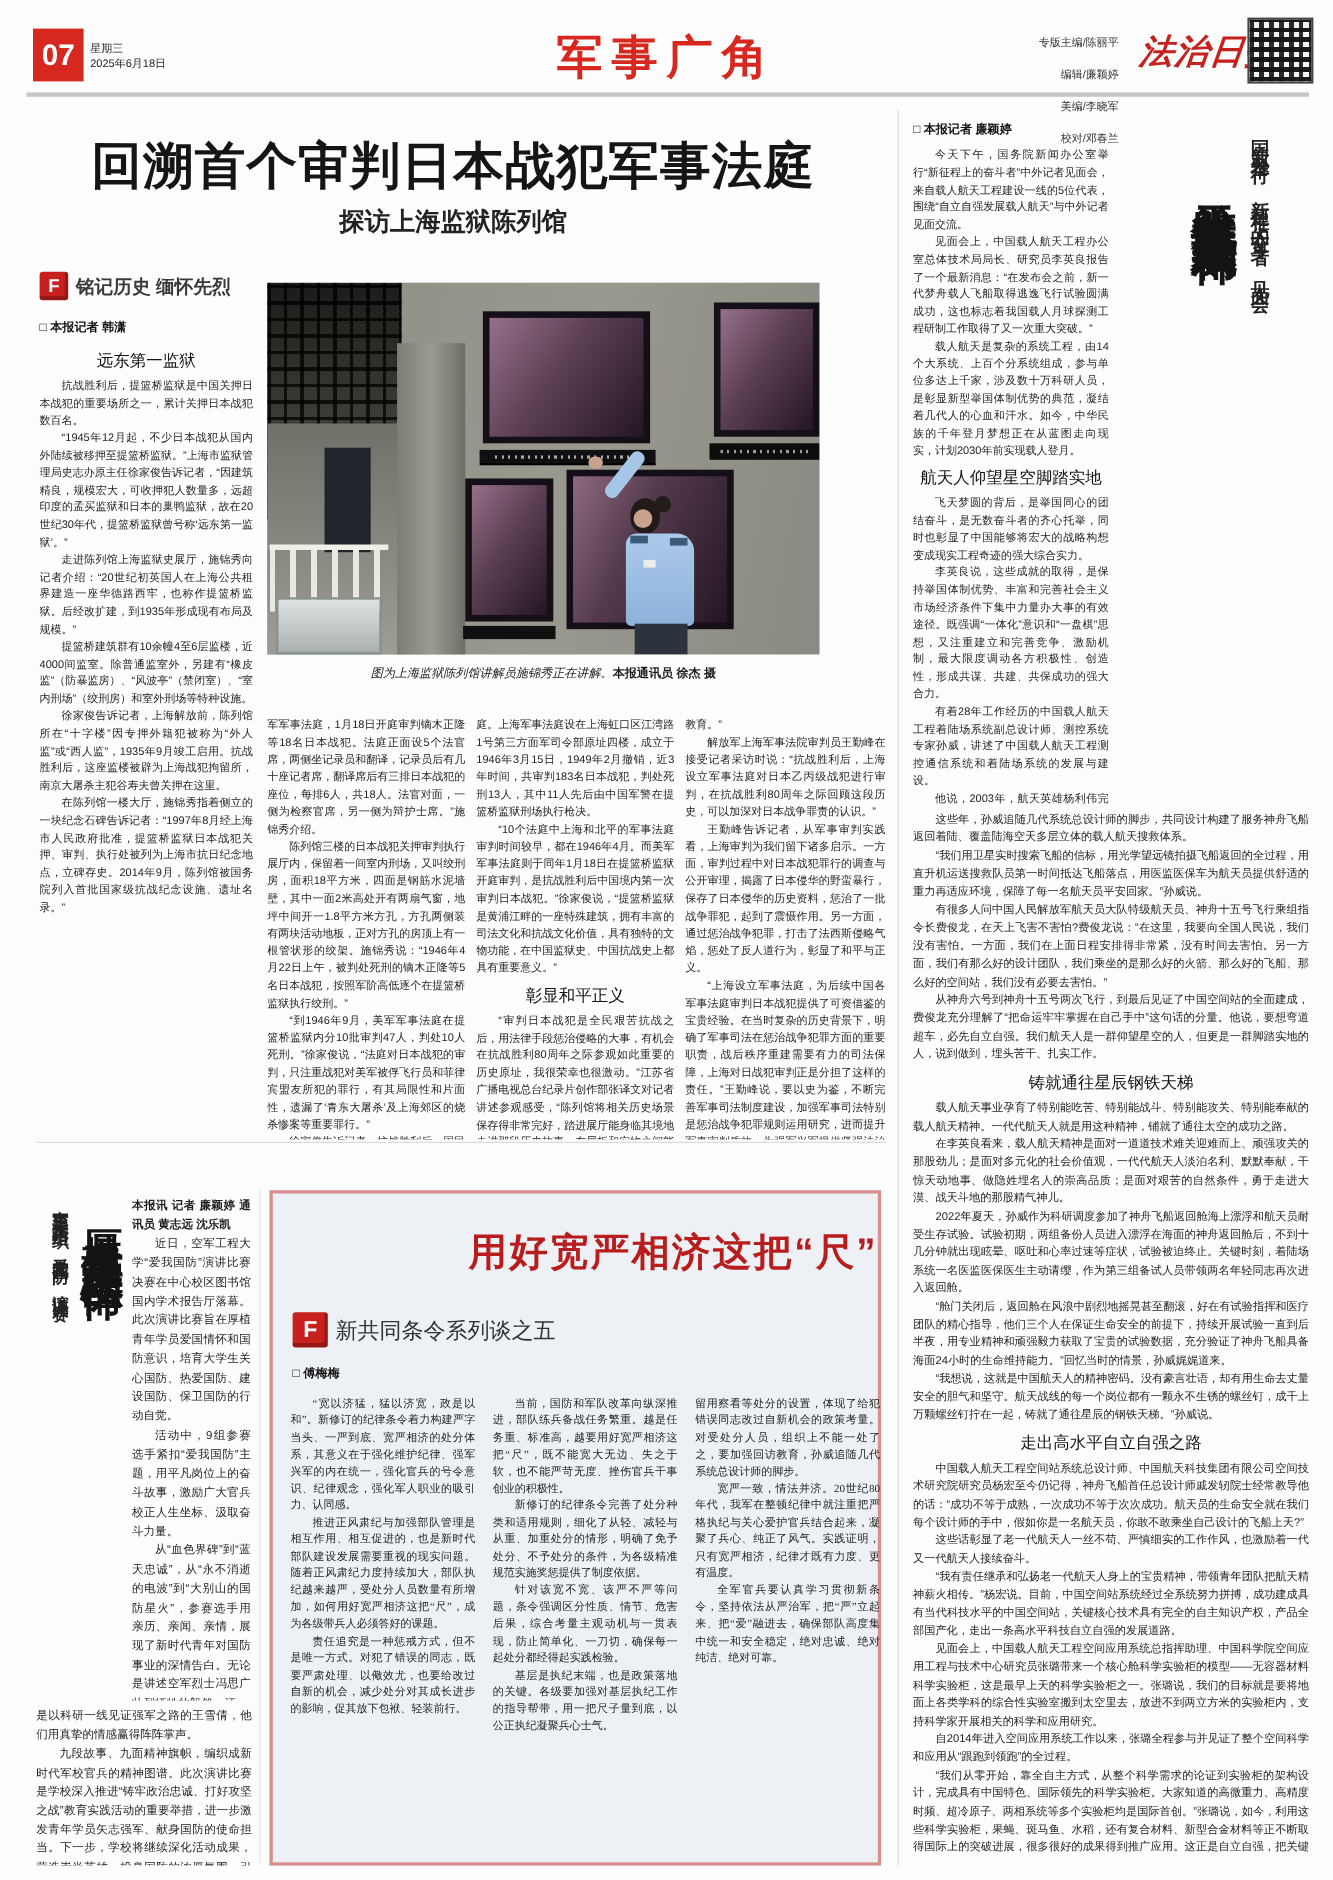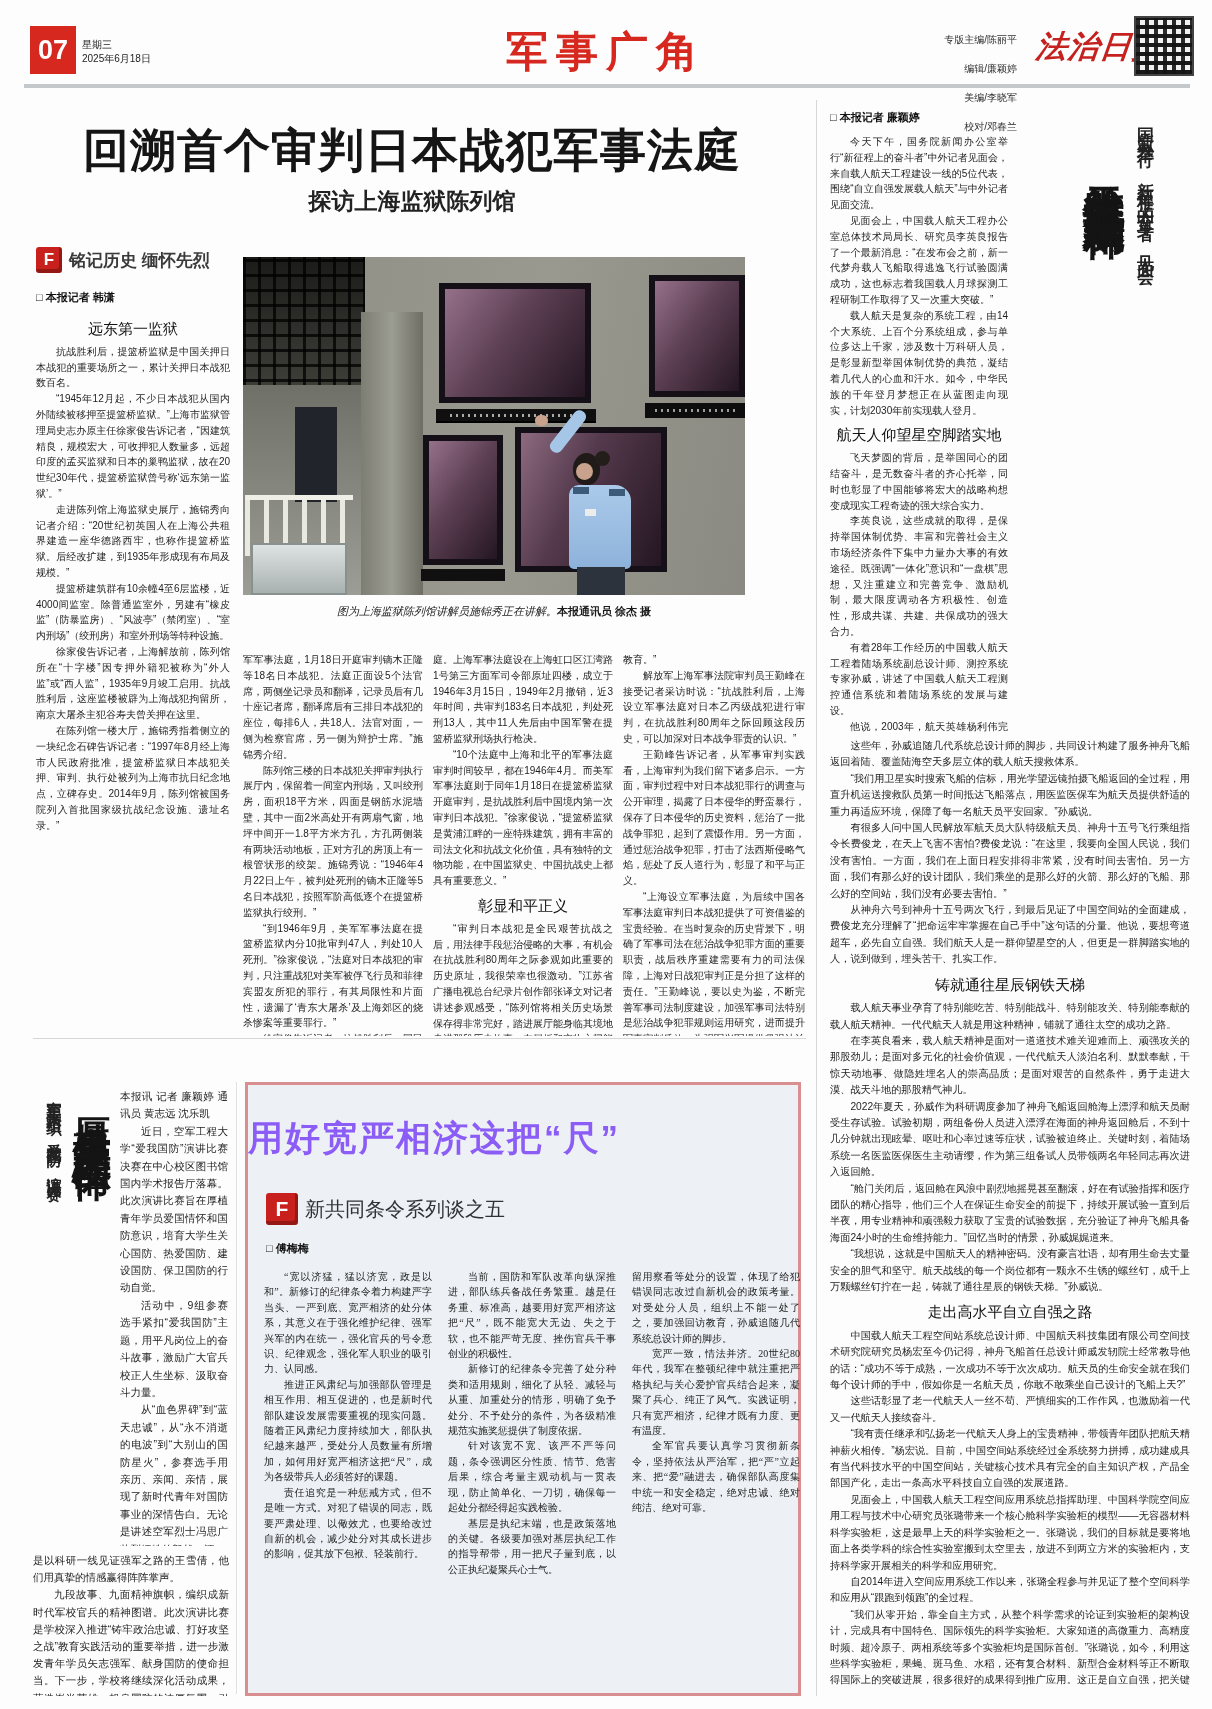--- a/index.html
+++ b/index.html
@@ -201,34 +201,34 @@
         <p>见面会上，中国载人航天工程空间应用系统总指挥助理、中国科学院空间应用工程与技术中心研究员张璐带来一个核心舱科学实验柜的模型——无容器材料科学实验柜，这是最早上天的科学实验柜之一。张璐说，我们的目标就是要将地面上各类学科的综合性实验室搬到太空里去，放进不到两立方米的实验柜内，支持科学家开展相关的科学和应用研究。</p>
         <p>自2014年进入空间应用系统工作以来，张璐全程参与并见证了整个空间科学和应用从“跟跑到领跑”的全过程。</p>
         <p>“我们从零开始，靠全自主方式，从整个科学需求的论证到实验柜的架构设计，完成具有中国特色、国际领先的科学实验柜。大家知道的高微重力、高精度时频、超冷原子、两相系统等多个实验柜均是国际首创。”张璐说，如今，利用这些科学实验柜，果蝇、斑马鱼、水稻，还有复合材料、新型合金材料等正不断取得国际上的突破进展，很多很好的成果得到推广应用。这正是自立自强，把关键核心技术掌握在自己手中的生动航天实践。</p>
       </div>
 
   </div>
 
   <div class="abs vert" style="left:44px;top:1088px;height:472px;font-size:15px;font-weight:bold;letter-spacing:3px;color:#222">空军工程大学组织“爱我国防”演讲比赛</div>
   <div class="abs vert" style="left:66px;top:1088px;height:464px;font-size:38px;font-weight:900;letter-spacing:5px;color:#141414">厚植青年学员爱国情怀</div>
   <div class="abs body-col" style="left:120px;top:1088px;width:108px;height:458px;font-size:10.5px;line-height:17.4px">
-    <p style="text-indent:0;font-weight:normal">本报讯 记者 廉颖婷 通讯员 黄志远 沈乐凯</p>
+    <p style="text-indent:0;font-weight:bold">本报讯 记者 廉颖婷 通讯员 黄志远 沈乐凯</p>
     <div>
         <p>近日，空军工程大学“爱我国防”演讲比赛决赛在中心校区图书馆国内学术报告厅落幕。此次演讲比赛旨在厚植青年学员爱国情怀和国防意识，培育大学生关心国防、热爱国防、建设国防、保卫国防的行动自觉。</p>
         <p>活动中，9组参赛选手紧扣“爱我国防”主题，用平凡岗位上的奋斗故事，激励广大官兵校正人生坐标、汲取奋斗力量。</p>
         <p>从“血色界碑”到“蓝天忠诚”，从“永不消逝的电波”到“大别山的国防星火”，参赛选手用亲历、亲闻、亲情，展现了新时代青年对国防事业的深情告白。无论是讲述空军烈士冯思广壮烈牺牲的毅然，还</p>
       </div>
   </div>
   <div class="abs body-col cont-first" style="left:33px;top:1552px;width:196px;height:144px;font-size:10.5px;line-height:17.2px">
       <p>是以科研一线见证强军之路的王雪倩，他们用真挚的情感赢得阵阵掌声。</p>
       <p>九段故事、九面精神旗帜，编织成新时代军校官兵的精神图谱。此次演讲比赛是学校深入推进“铸牢政治忠诚、打好攻坚之战”教育实践活动的重要举措，进一步激发青年学员矢志强军、献身国防的使命担当。下一步，学校将继续深化活动成果，营造崇尚英雄、投身国防的浓厚氛围，引导更多青年将个人理想融入强军伟业。</p>
     </div>
 
   <div class="abs rules-box">
-    <div class="abs" style="left:0;top:30px;width:550px;text-align:left;font-size:35px;font-weight:900;letter-spacing:2px;color:#8b5cf6">用好宽严相济这把“尺”</div>
+    <div class="abs" style="left:0;top:30px;width:550px;text-align:right;font-size:35px;font-weight:900;letter-spacing:2px;color:#b91c1c">用好宽严相济这把“尺”</div>
     <div class="abs series-row" style="left:18px;top:108px">
       <div class="flogo" style="width:32px;height:32px;font-size:21px">F</div>
       <div style="font-size:20px;color:#2e3338">新共同条令系列谈之五</div>
     </div>
     <div class="abs byline" style="left:18px;top:156px">□ 傅梅梅</div>
     <div class="abs body-col" style="left:16px;top:184px;width:168px;height:408px">
         <p>“宽以济猛，猛以济宽，政是以和”。新修订的纪律条令着力构建严字当头、一严到底、宽严相济的处分体系，其意义在于强化维护纪律、强军兴军的内在统一，强化官兵的号令意识、纪律观念，强化军人职业的吸引力、认同感。</p>
         <p>推进正风肃纪与加强部队管理是相互作用、相互促进的，也是新时代部队建设发展需要重视的现实问题。随着正风肃纪力度持续加大，部队执纪越来越严，受处分人员数量有所增加，如何用好宽严相济这把“尺”，成为各级带兵人必须答好的课题。</p>
         <p>责任追究是一种惩戒方式，但不是唯一方式。对犯了错误的同志，既要严肃处理、以儆效尤，也要给改过自新的机会，减少处分对其成长进步的影响，促其放下包袱、轻装前行。</p>
       </div>

